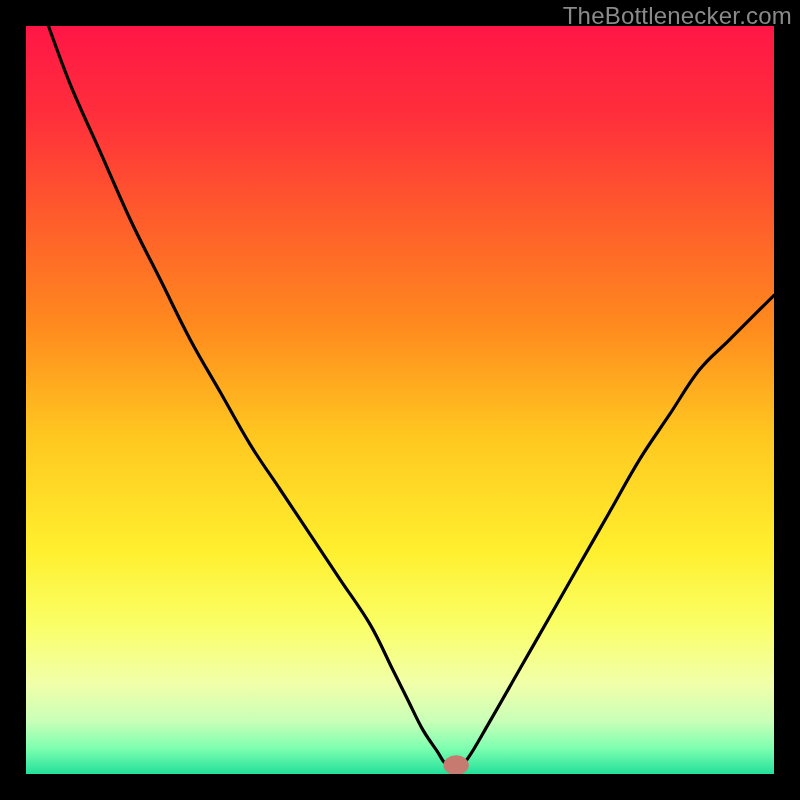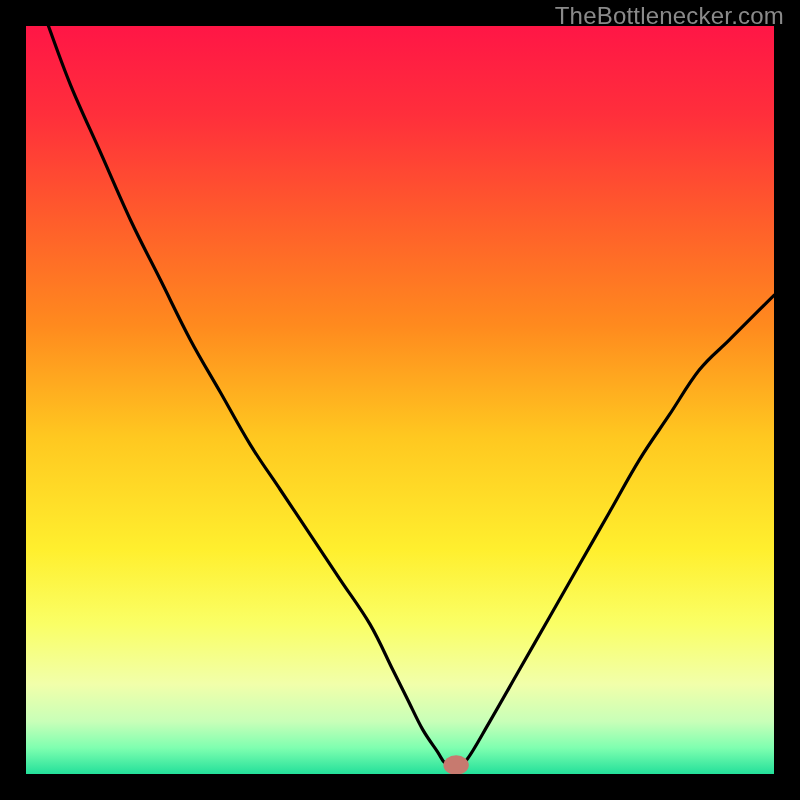--- a/index.html
+++ b/index.html
@@ -21,21 +21,21 @@
   .plot {
     position: absolute;
     left: 26px;
     top: 26px;
     width: 748px;
     height: 748px;
   }
   .attribution {
     position: absolute;
     top: 2px;
-    right: 16px;
+    right: 8px;
     font-family: Arial, Helvetica, sans-serif;
     font-size: 24px;
     color: #8a8a8a;
     font-weight: 500;
     letter-spacing: 0.2px;
   }
   svg { display: block; }
 </style>
 </head>
 <body>

